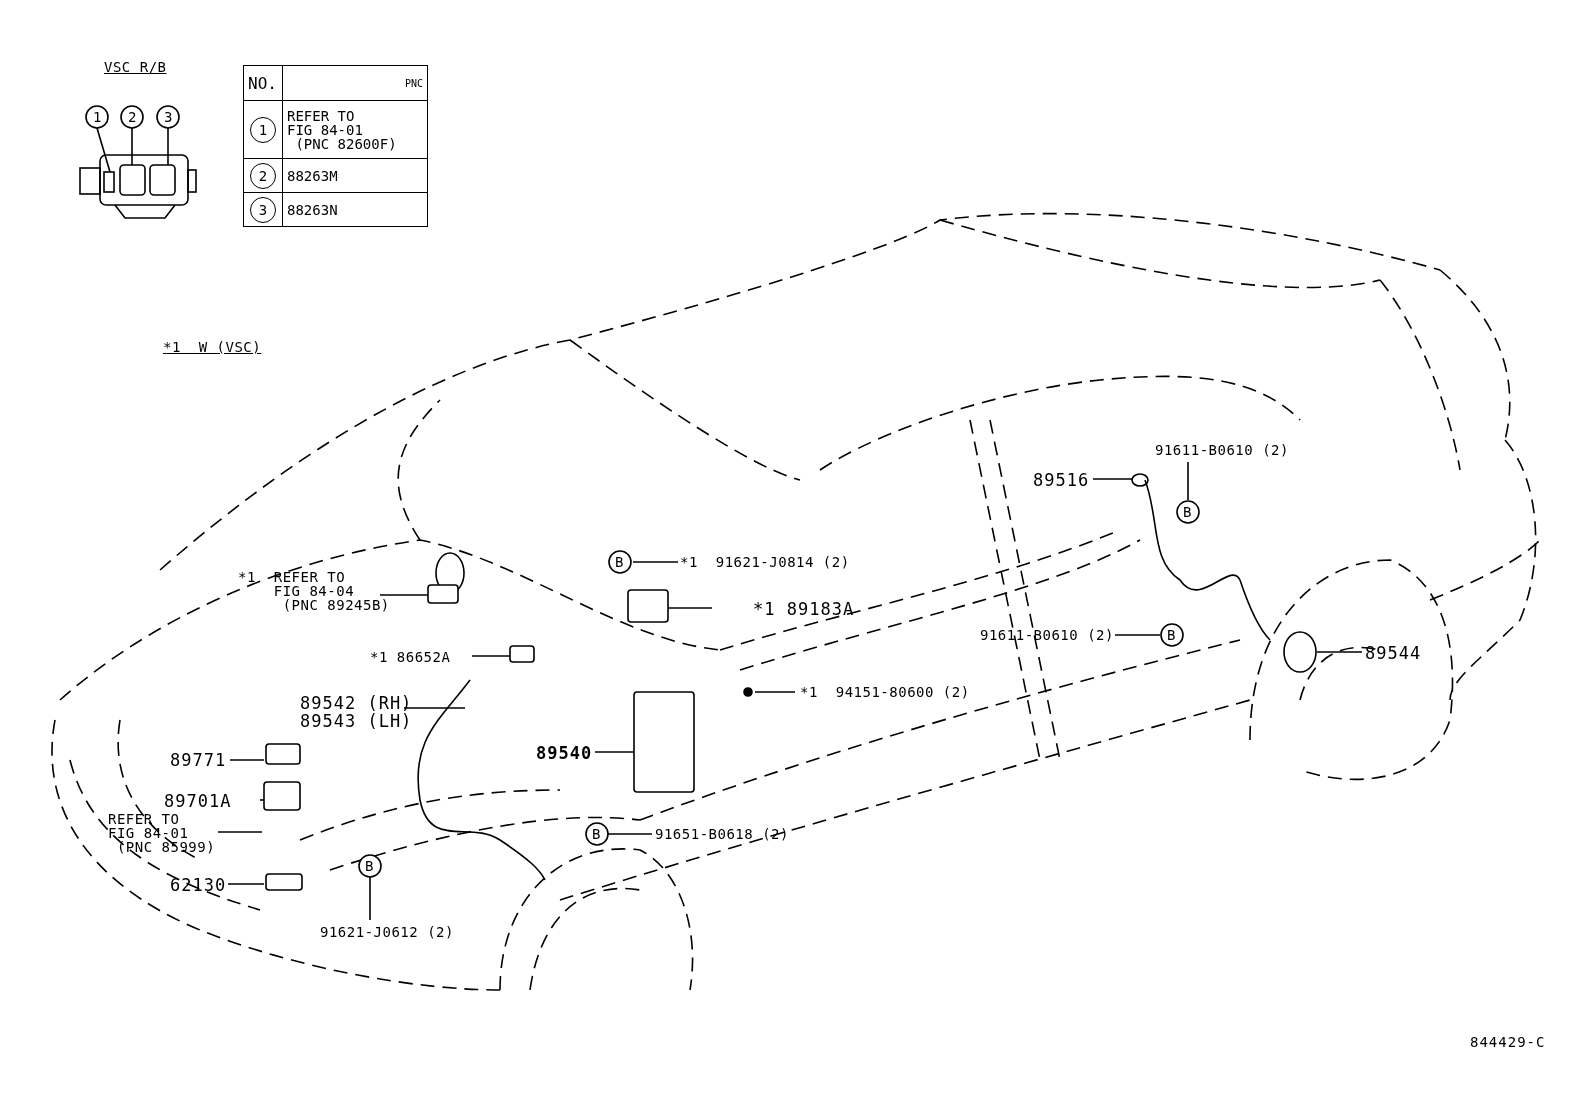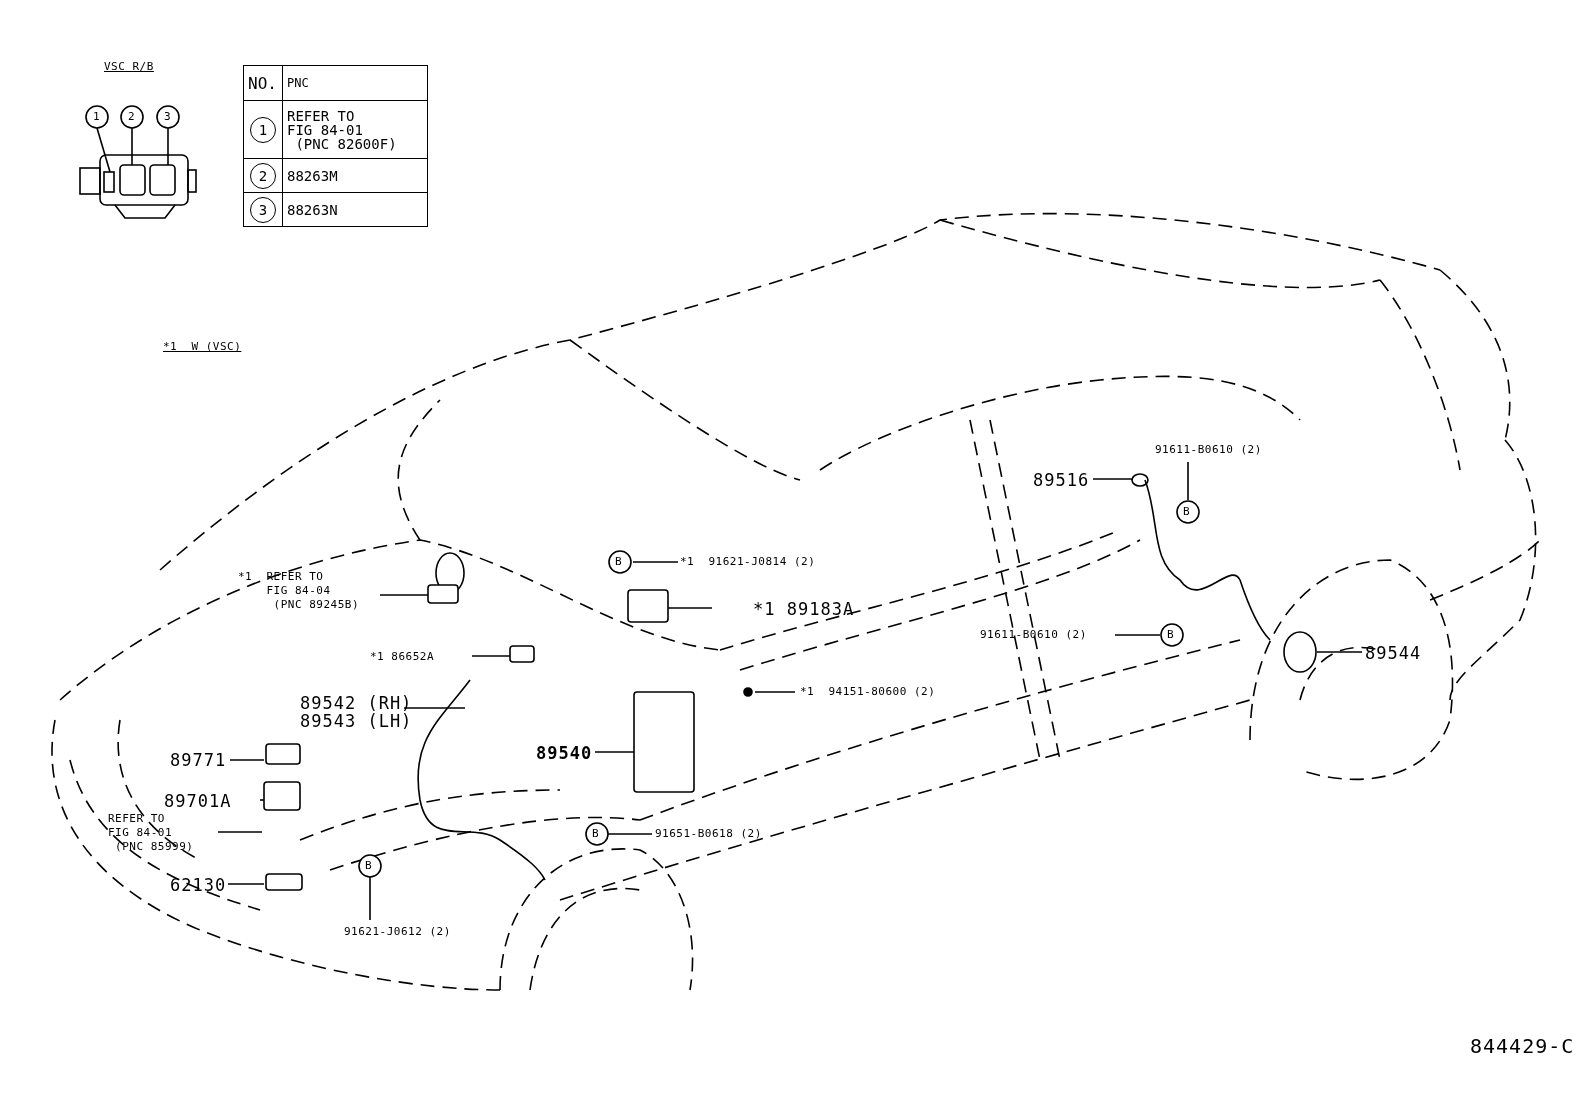--- a/index.html
+++ b/index.html
@@ -1,32 +1,32 @@
 <!DOCTYPE html>
 <html><head>
   <meta charset="utf-8">
   <style>
     html, body { margin: 0; padding: 0; background: #ffffff; }
     body { width: 1592px; height: 1099px; position: relative; overflow: hidden;
            font-family: "DejaVu Sans Mono", "Liberation Mono", monospace; color: #000; }
     #diagram { position: absolute; left: 0; top: 0; width: 1592px; height: 1099px; }
     .lbl { position: absolute; font-size: 15px; line-height: 16px; white-space: pre; letter-spacing: 0.5px; }
     .lbl.big { font-size: 17px; line-height: 18px; letter-spacing: 1px; }
-    .lbl.small { font-size: 11px; line-height: 14px; }
+    .lbl.small { font-size: 14px; line-height: 14px; }
     .ul { text-decoration: underline; }
     table.pnc { position: absolute; left: 243px; top: 65px; border-collapse: collapse; font-size: 14px; }
     table.pnc td, table.pnc th { border: 1.5px solid #000; padding: 0 4px; font-weight: normal; text-align: left; }
     table.pnc th { height: 34px; }
     table.pnc th.no { width: 30px; font-size: 16px; }
-    table.pnc th.pnc { width: 136px; text-align: left; font-size: 12px; }
+    table.pnc th.pnc { width: 136px; text-align: right; font-size: 10px; }
     table.pnc td.num { text-align: center; }
     .circ { display: inline-block; width: 24px; height: 24px; border: 1.5px solid #000; border-radius: 50%;
             text-align: center; line-height: 24px; font-size: 14px; }
     .cell { white-space: pre; line-height: 14px; font-size: 14px; }
-    .fig-id { position: absolute; left: 1470px; top: 1034px; font-size: 20px; letter-spacing: 1px; }
+    .fig-id { position: absolute; left: 1470px; top: 1034px; font-size: 14px; letter-spacing: 1px; }
   </style>
 </head>
 <body>
 
 <svg id="diagram" viewBox="0 0 1592 1099" xmlns="http://www.w3.org/2000/svg">
   <g fill="none" stroke="#000" stroke-width="1.6" stroke-dasharray="14 8">
 
     <path d="M160 570 C 320 430, 460 360, 570 340 C 760 290, 900 245, 940 220 C 1100 200, 1300 230, 1440 270"></path>
     <path d="M570 340 C 680 420, 760 470, 800 480"></path>
     <path d="M940 220 C 1150 280, 1300 300, 1380 280"></path>
@@ -164,21 +164,21 @@
      (PNC 89245B)</div>
 <div class="lbl small" style="left:370px; top:650px;">*1 86652A</div>
 <div class="lbl big" style="left:300px; top:694px;">89542 (RH)</div>
 <div class="lbl big" style="left:300px; top:712px;">89543 (LH)</div>
 <div class="lbl big" style="left:170px; top:751px;">89771</div>
 <div class="lbl big" style="left:164px; top:792px;">89701A</div>
 <div class="lbl small" style="left:108px; top:812px;">REFER TO
 FIG 84-01
  (PNC 85999)</div>
 <div class="lbl big" style="left:170px; top:876px;">62130</div>
-<div class="lbl small" style="left:320px; top:925px;margin-left:24px;">91621-J0612 (2)</div>
+<div class="lbl small" style="left:320px; top:925px;">91621-J0612 (2)</div>
 
 <div class="lbl small" style="left:680px; top:555px;">*1  91621-J0814 (2)</div>
 <div class="lbl big" style="left:714px; top:600px;margin-left:39px;">*1 89183A</div>
 <div class="lbl small" style="left:800px; top:685px;">*1  94151-80600 (2)</div>
 <div class="lbl big" style="left:536px; top:744px;font-weight:bold;">89540</div>
 <div class="lbl small" style="left:655px; top:827px;">91651-B0618 (2)</div>
 
 <div class="lbl small" style="left:1155px; top:443px;">91611-B0610 (2)</div>
 <div class="lbl big" style="left:1033px; top:471px;">89516</div>
 <div class="lbl small" style="left:980px; top:628px;">91611-B0610 (2)</div>

